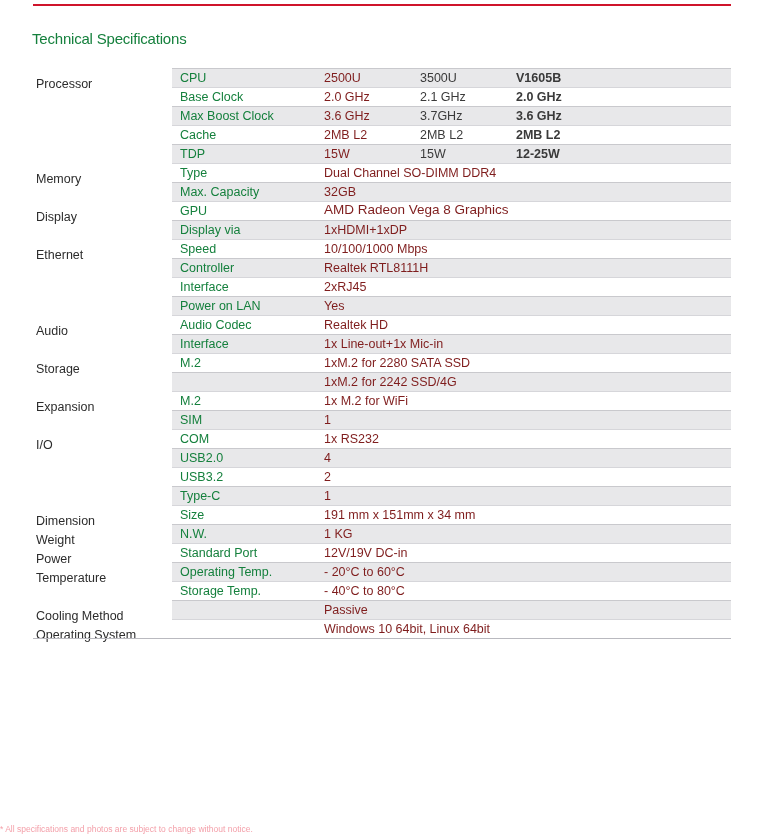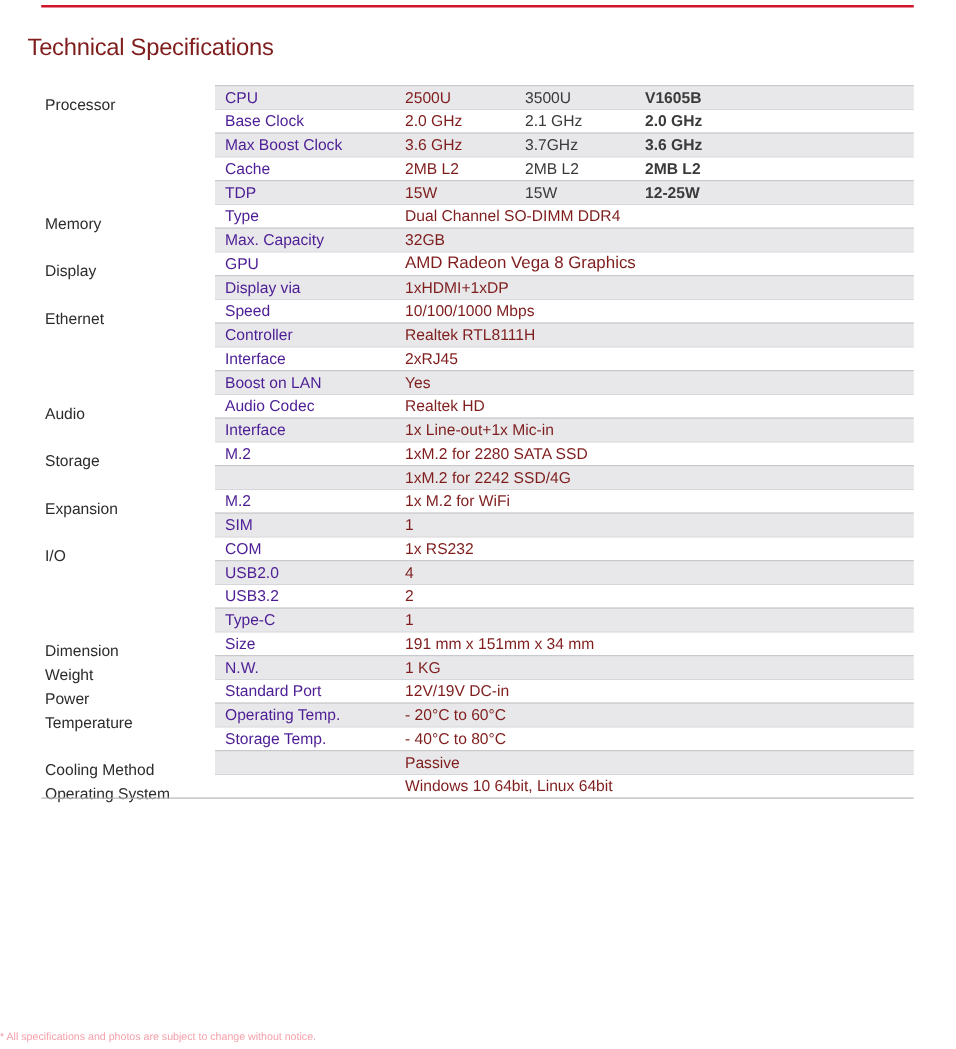--- a/index.html
+++ b/index.html
@@ -21,25 +21,25 @@
     left: 33px;
     top: 4px;
     width: 698px;
     height: 2px;
     background: #cf142b;
   }
 
   
   #page-title {
     position: absolute;
-    left: 22px;
+    left: 32px;
     top: 26px;
-    font-size: 19px;
+    font-size: 15px;
     line-height: 26px;
-    color: #7f1d1d;
+    color: #15803d;
     letter-spacing: -0.2px;
     white-space: nowrap;
   }
 
   
   #spec-table {
     position: absolute;
     left: 33px;
     top: 68px;
     width: 698px;
@@ -79,21 +79,21 @@
     color: #2c2c2c;
     white-space: nowrap;
   }
   .sub {
     position: absolute;
     left: 147px;
     top: 2px;
     width: 140px;
     font-size: 12.5px;
     line-height: 16px;
-    color: #4c1d95;
+    color: #15803d;
     white-space: nowrap;
   }
   .v1 {
     position: absolute;
     left: 291px;
     top: 2px;
     font-size: 12.5px;
     line-height: 16px;
     color: #7f1d1d;
     white-space: nowrap;
@@ -220,21 +220,21 @@
       <div class="sub">Controller</div>
       <div class="v1">Realtek RTL8111H</div>
     </div>
     <div class="spec-row plain">
       <div class="band"></div>
       <div class="sub">Interface</div>
       <div class="v1">2xRJ45</div>
     </div>
     <div class="spec-row shaded">
       <div class="band"></div>
-      <div class="sub">Boost on LAN</div>
+      <div class="sub">Power on LAN</div>
       <div class="v1">Yes</div>
     </div>
     <div class="spec-row plain">
       <div class="band"></div>
       <div class="cat">Audio</div>
       <div class="sub">Audio Codec</div>
       <div class="v1">Realtek HD</div>
     </div>
     <div class="spec-row shaded">
       <div class="band"></div>

